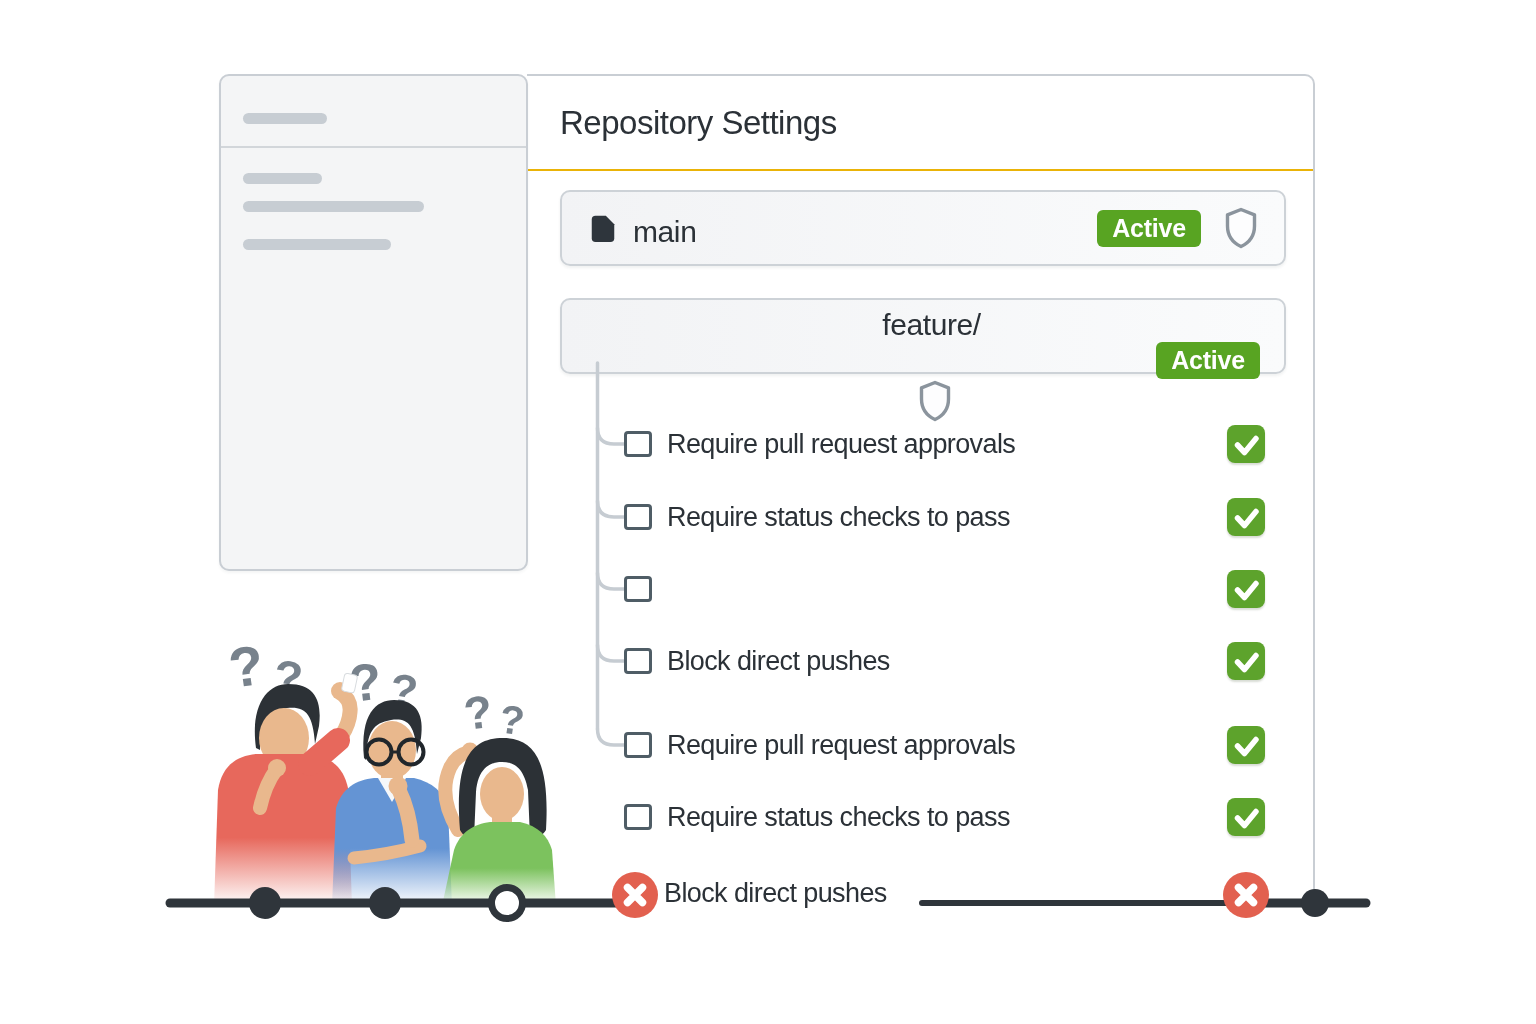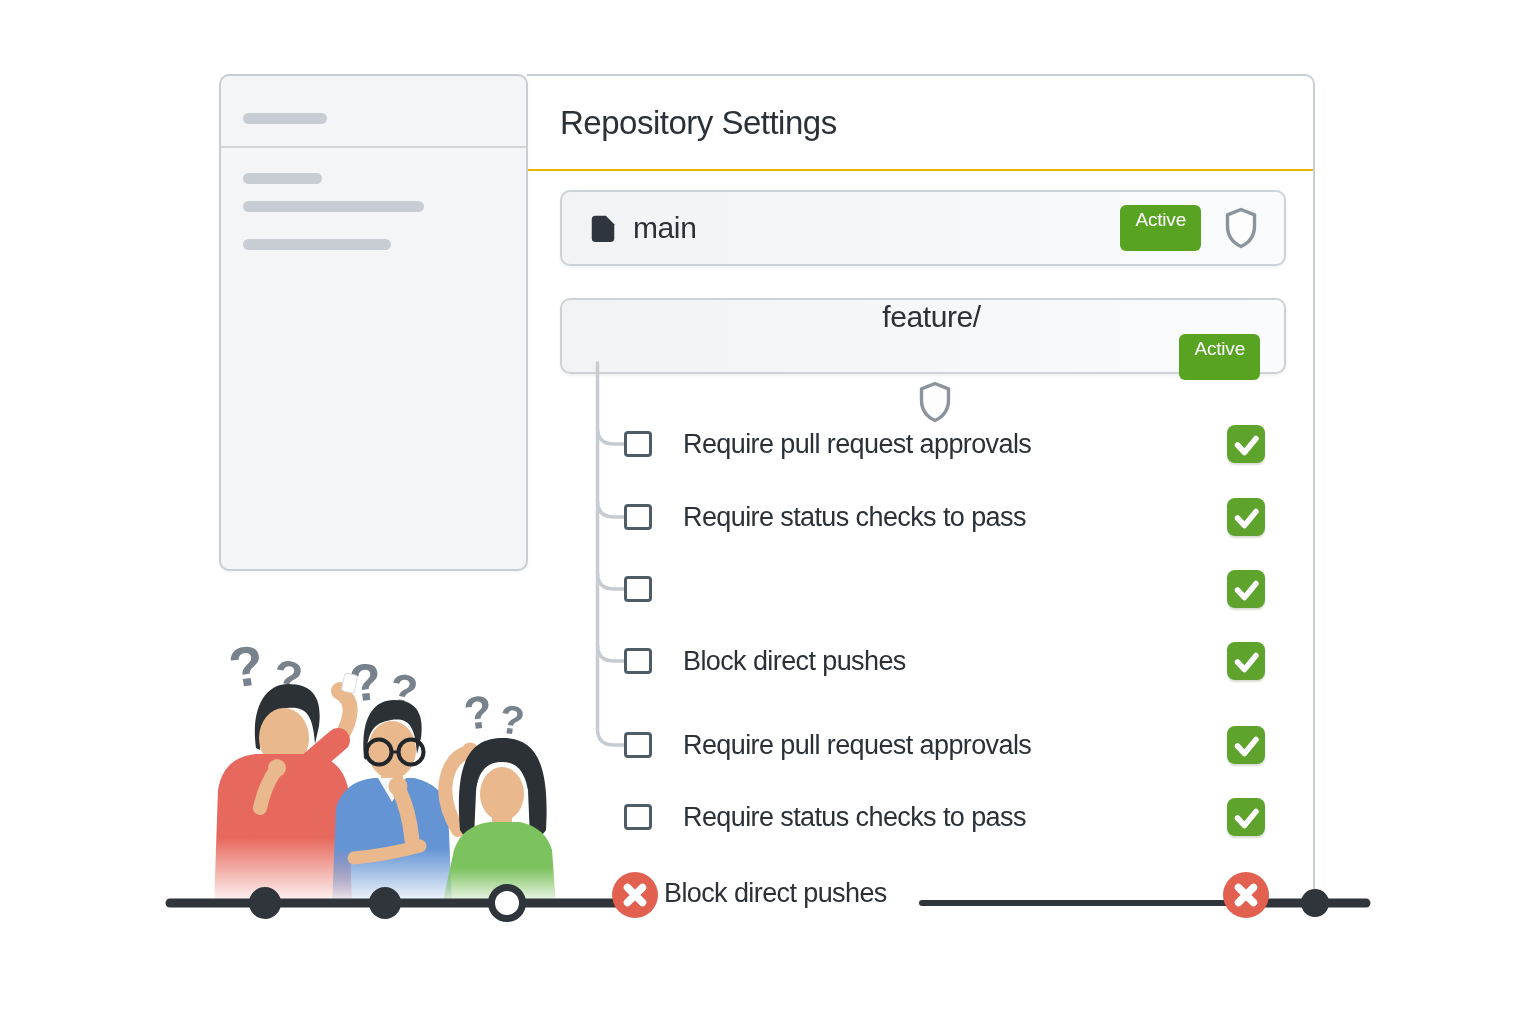--- a/index.html
+++ b/index.html
@@ -44,32 +44,32 @@
 
   
   .branch-row{
     left:560px;width:726px;height:76px;
     background:linear-gradient(90deg,#f2f3f5,#fafbfc);
     border:2px solid #cdd2d7;border-radius:10px;box-sizing:border-box;
     display:flex;align-items:center;
     padding:0 24px 0 26px;
     box-shadow:0 2px 3px rgba(40,50,60,.07);
   }
-  .branch-name{font-size:30px;letter-spacing:-0.4px;margin-left:15px;color:var(--text,#2b3137);}
+  .branch-name{font-size:30px;letter-spacing:-0.4px;margin-left:15px;color:var(--text,#2b3137);margin-top:8px;}
   .badge{
     margin-left:auto;
     background:var(--active_green,#58a422);color:#ffffff;
-    font-size:19px;font-weight:normal;letter-spacing:-0.2px;
-    padding:4px 15px 20px 15px;border-radius:6px;
+    font-size:25px;font-weight:bold;letter-spacing:-0.2px;
+    padding:4px 15px 4px 15px;border-radius:6px;
   }
   .shield{margin-left:21px;display:flex;}
 
   
   .rule-row{
-    left:624px;height:44px;display:flex;align-items:center;gap:31px;z-index:2;
+    left:624px;height:44px;display:flex;align-items:center;gap:15px;z-index:2;
   }
   .checkbox{
     width:22px;height:20px;background:#ffffff;
     border:3px solid var(--checkbox_border,#4f5d66);border-radius:4px;
     flex:0 0 auto;
   }
   .rule-label{font-size:27px;letter-spacing:-0.6px;color:var(--text,#2b3137);white-space:nowrap;}
   .check-tile{
     left:1227px;width:38px;height:38px;border-radius:8px;
     background:var(--check_green,#5da32c);

